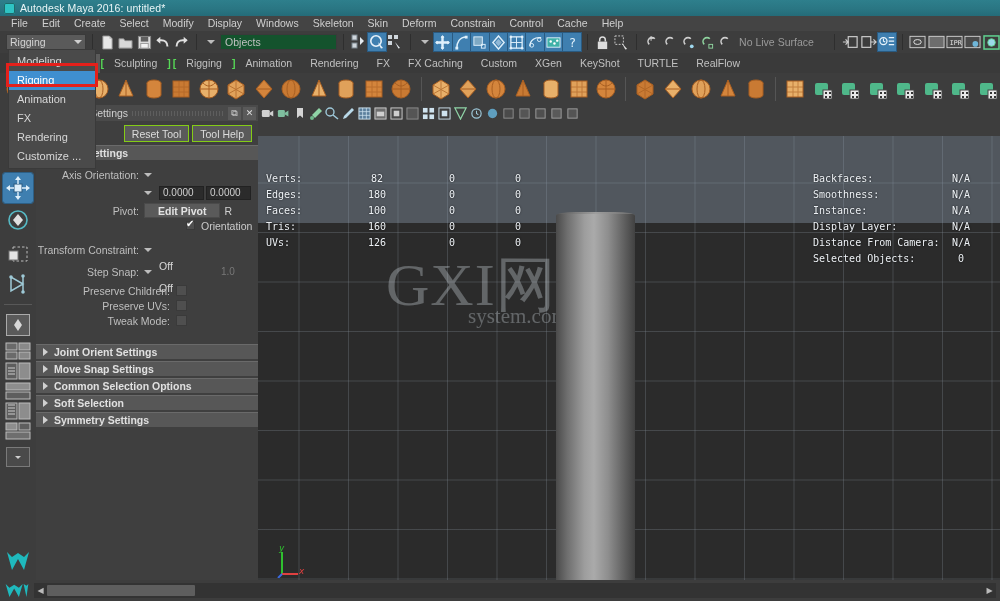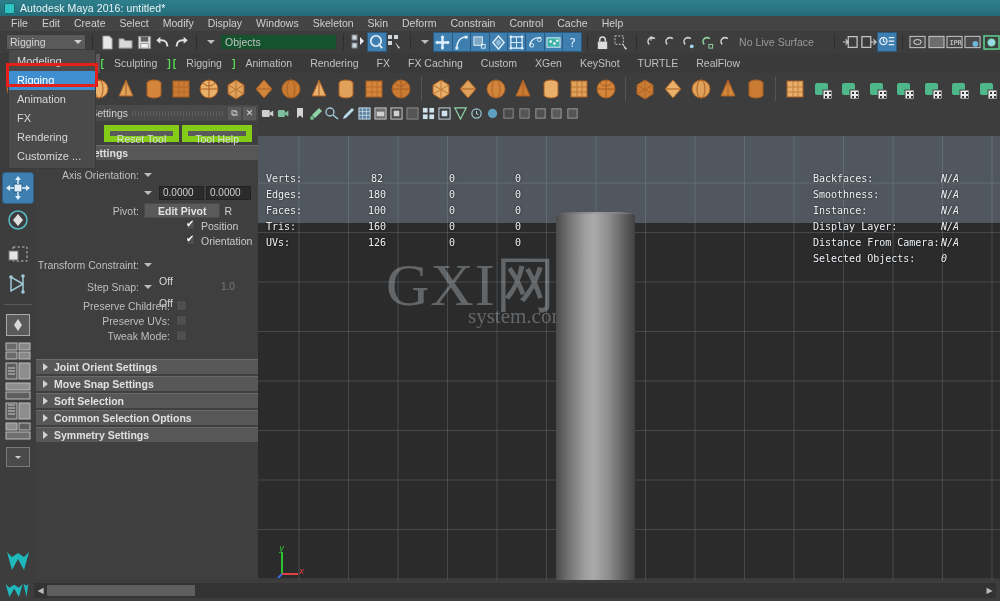--- a/index.html
+++ b/index.html
@@ -102,21 +102,21 @@
     background: #3f3f3f;
   }
   .tp-title {
     height: 16px; background: #4a4a4a; display: flex; align-items: center;
     font-size: 10.5px; color: #cfcfcf; padding-left: 2px;
   }
   .tp-dots { flex: 1; height: 10px; background: repeating-linear-gradient(to right,#5e5e5e 0 1px,transparent 1px 3px) center/100% 5px no-repeat; margin: 0 4px;}
   .tp-ic { width: 13px; height: 13px; margin-right: 2px; display: flex; align-items:center; justify-content:center; background: #5a5a5a; font-size: 9px; color: #ddd;}
   .tp-btnrow { display: flex; justify-content: flex-end; gap: 3px; padding: 4px 6px 3px 0; }
   .tp-btn {
-    height: 17px; padding: 0 7px; line-height: 17px; background: #5a5a5a; border: 6px solid #84cc16;
+    height: 17px; padding: 0 7px; line-height: 17px; background: #5a5a5a; border: 1px solid #84cc16;
     font-size: 10.5px; color: #dcdcdc;
   }
   .grp-head {
     height: 15px; background: #575757; display: flex; align-items: center; gap: 6px;
     padding-left: 7px; font-size: 10.5px; color: #e0e0e0; font-weight: bold;
     border-top: 1px solid #6a6a6a;
   }
   .tri-d { width:0;height:0;border-left:4px solid transparent;border-right:4px solid transparent;border-top:5px solid #d0d0d0;}
   .tri-r { width:0;height:0;border-top:4px solid transparent;border-bottom:4px solid transparent;border-left:5px solid #d0d0d0;}
   .row { display: flex; align-items: center; height: 15px; margin-top: 3px; }
@@ -174,21 +174,21 @@
   .hud-l { position: absolute; left: 8px; top: 34px; }
   .hud-r { position: absolute; left: 555px; top: 34px; }
   .hudrow { display: flex; height: 16px; align-items: center;
     font-family: "DejaVu Sans Mono", monospace; font-size: 10px; color: #edf1f5;
     text-shadow: 0 0 2px rgba(0,0,0,.7); }
   .hud-l .c0 { width: 72px; }
   .hud-l .c1 { width: 78px; text-align: center; }
   .hud-l .c2 { width: 72px; text-align: center; }
   .hud-l .c3 { width: 60px; text-align: center; }
   .hud-r .k { width: 128px; }
-  .hud-r .v { width: 40px; text-align: left; font-style: italic; }
+  .hud-r .v { width: 40px; text-align: center; }
   .watermark {
     position: absolute; left: 128px; top: 120px; width: 300px; text-align: left;
     color: rgba(230,238,245,.30); pointer-events: none;
   }
   .wm1 { font-family: "Liberation Serif", serif; font-size: 60px; line-height: 58px; letter-spacing: 1px;}
   .wm2 { font-family: "Liberation Serif", serif; font-size: 21px; margin-left: 82px; margin-top: -10px; font-weight: normal;}
   .cylinder {
     position: absolute; left: 298px; top: 78px; width: 79px; height: 396px;
     background: linear-gradient(to right, #4a4a4a 0%, #6e6e6e 14%, #9d9d9d 36%, #aaaaaa 48%, #8e8e8e 66%, #5c5c5c 88%, #414141 100%);
     border-radius: 3px / 2px;
@@ -833,24 +833,20 @@
         <input class="numf" style="margin-left: 2px;" readonly="" value="0.0000">
       </div>
       <div class="row">
         <span class="lab">Pivot:</span>
         <span style="height:15px;line-height:15px;background:#5a5a5a;border:1px solid #4a4a4a;padding:0 13px;font-size:10.5px;color:#e2e2e2;font-weight:bold;">Edit Pivot</span>
         <span style="margin-left:4px;font-size:10.5px;color:#d0d0d0;">R</span>
       </div>
 
       <div class="cbrow">
         <span class="cb ck"></span>
-        <span class="cl">Position</span>
-      </div>
-      <div class="cbrow">
-        <span class="cb ck"></span>
         <span class="cl">Orientation</span>
       </div>
 
       <div class="row" style="margin-top:9px">
         <span class="lab">Transform Constraint:</span>
         <span class="dd"></span>
         <span class="val">Off</span>
       </div>
       <div class="row" style="margin-top:7px">
         <span class="lab">Step Snap:</span>
@@ -877,25 +873,25 @@
         <div class="grp-head" style="margin-top: 2px;">
           <span class="tri-r"></span>
           <span>Joint Orient Settings</span>
         </div>
         <div class="grp-head" style="margin-top: 2px;">
           <span class="tri-r"></span>
           <span>Move Snap Settings</span>
         </div>
         <div class="grp-head" style="margin-top: 2px;">
           <span class="tri-r"></span>
-          <span>Soft Selection</span>
+          <span>Common Selection Options</span>
         </div>
         <div class="grp-head" style="margin-top: 2px;">
           <span class="tri-r"></span>
-          <span>Common Selection Options</span>
+          <span>Soft Selection</span>
         </div>
         <div class="grp-head" style="margin-top: 2px;">
           <span class="tri-r"></span>
           <span>Symmetry Settings</span>
         </div>
       </div>
   </div>
 
   <div class="vpwrap">
     <div class="vpicons">

